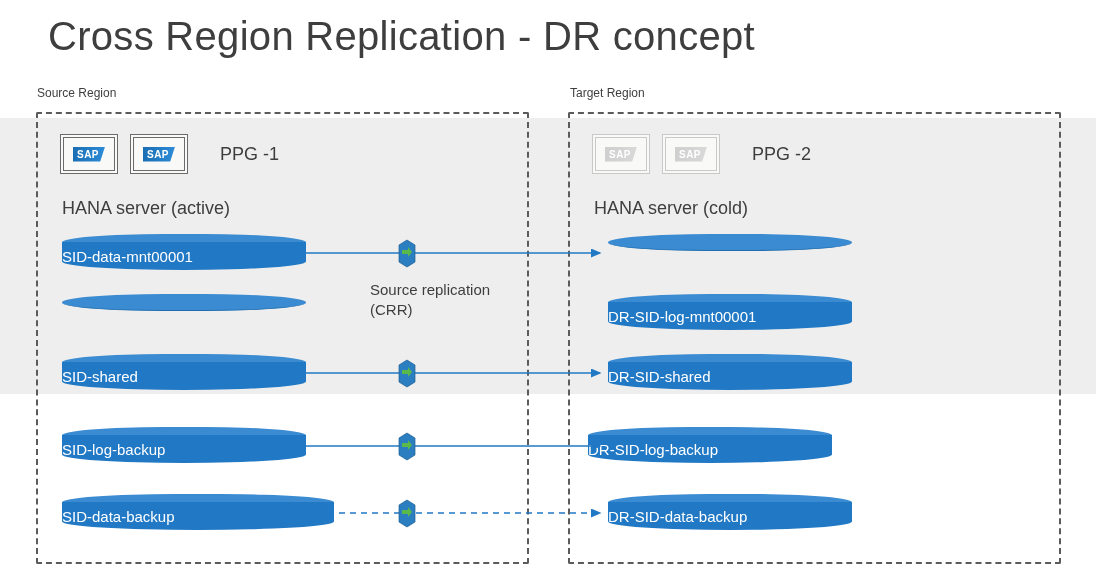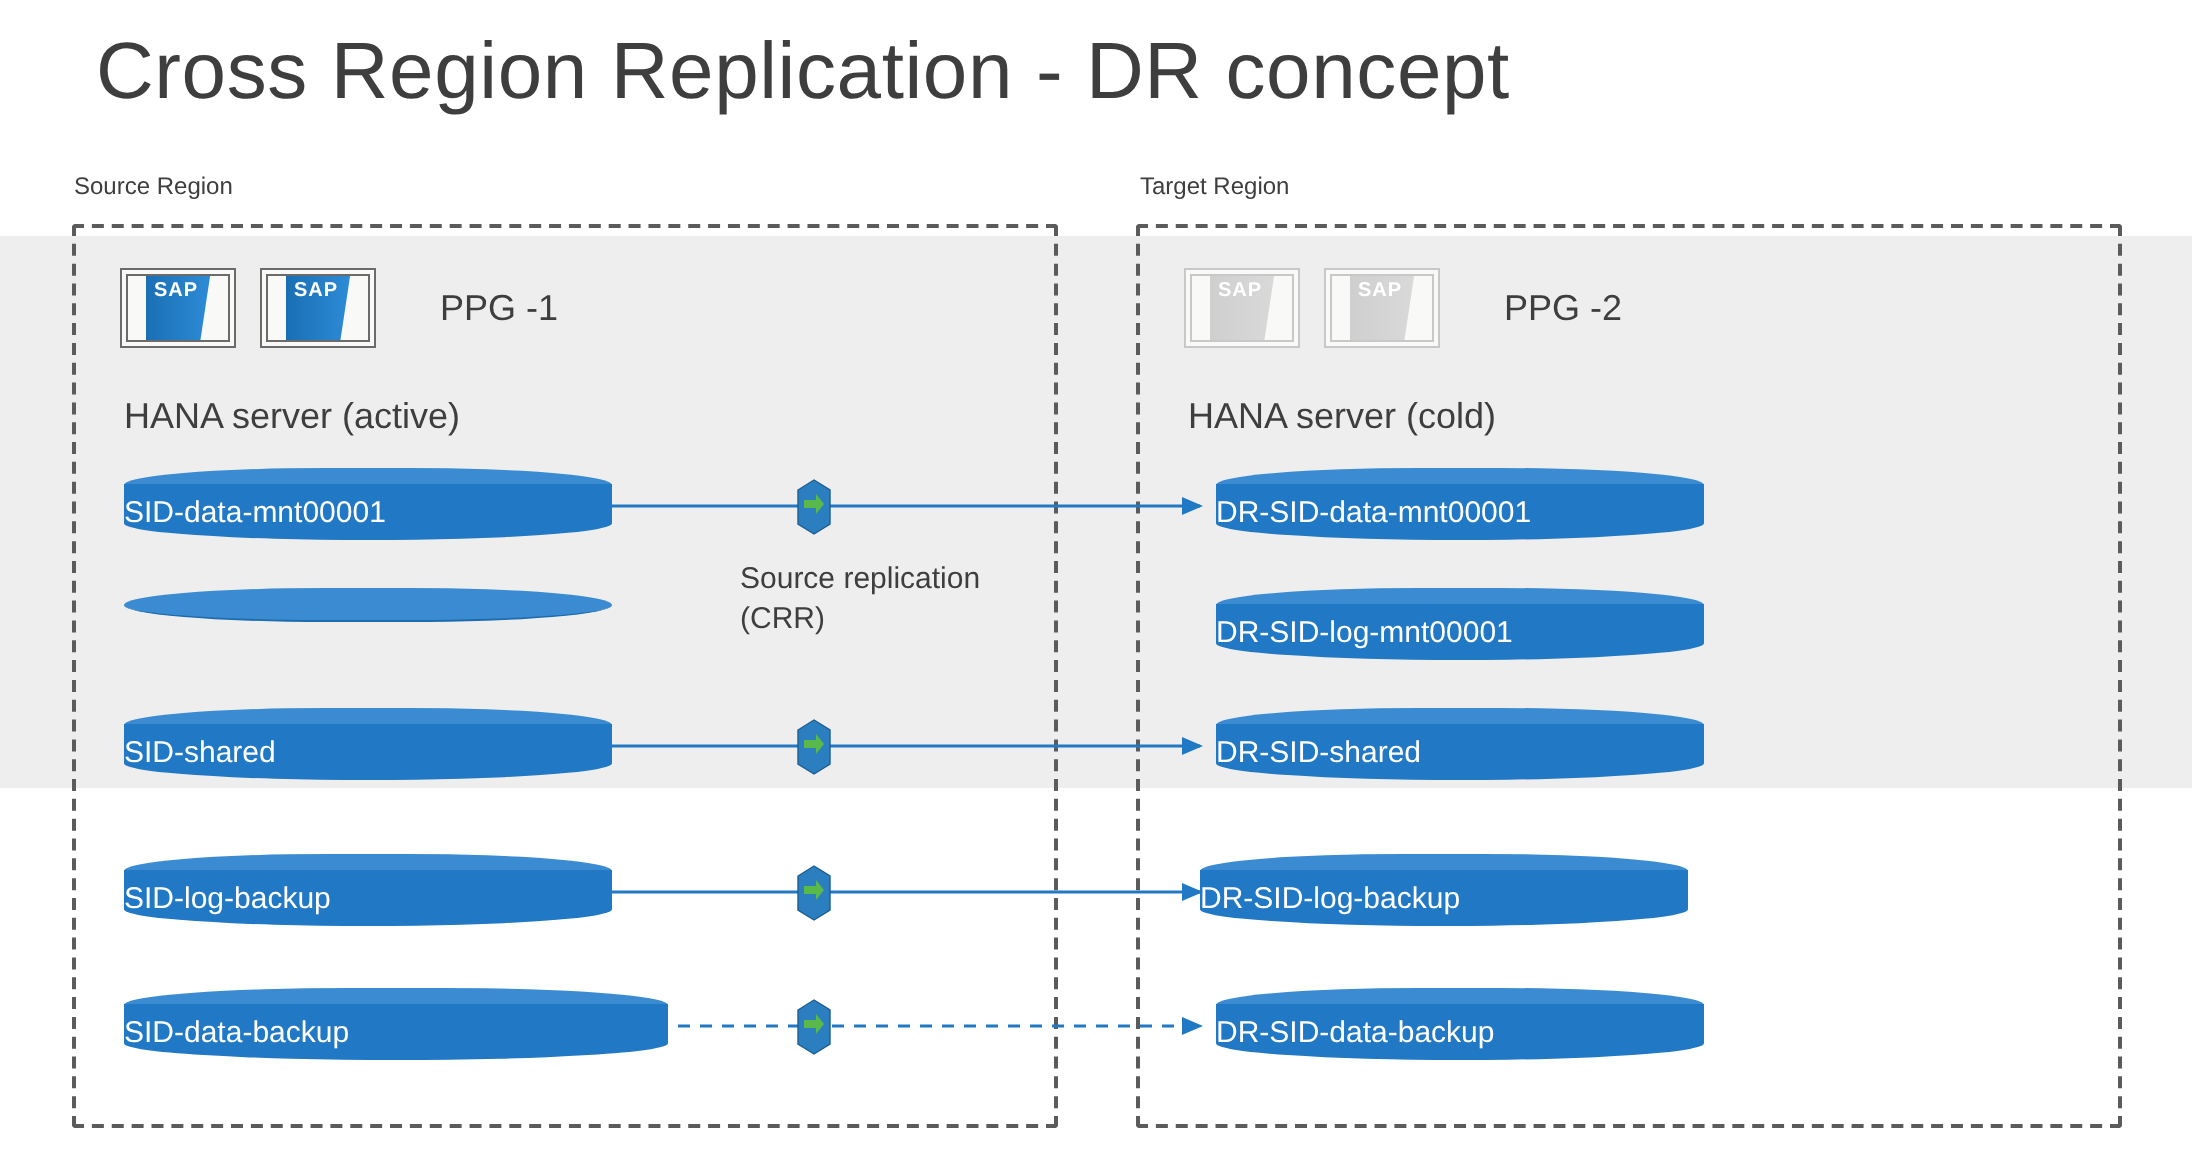--- a/index.html
+++ b/index.html
@@ -56,20 +56,21 @@
     display:flex;
     gap:12px;
     align-items:center;
   }
   .sap-box{
     width:58px;
     height:40px;
     border:4px double var(--sap-border);
     background:var(--sap-bg);
     display:flex;
+    align-items:center;
     justify-content:center;
     box-sizing:border-box;
   }
   .sap-box.cold{
     border:4px double var(--sap-border-cold);
     color:#bdbdbd;
   }
   .sap-logo{
     display:inline-block;
     background:linear-gradient(90deg,#1a6fb4,#2d8bd6);
@@ -194,37 +195,34 @@
 </div>
 <div class="disk" style="left:62px;top:494px;padding-left:28px;">
   <div class="top"></div>
     <div class="body">
       <span>SID-data-backup</span>
     </div>
 </div>
 
 <div class="disk" style="left:608px;top:234px;">
   <div class="top"></div>
-    <div class="body">
-      <span>DR-SID-data-mnt00001</span>
-    </div>
 </div>
 <div class="disk" style="left:608px;top:294px;">
   <div class="top"></div>
     <div class="body">
       <span>DR-SID-log-mnt00001</span>
     </div>
 </div>
 <div class="disk" style="left:608px;top:354px;">
   <div class="top"></div>
     <div class="body">
       <span>DR-SID-shared</span>
     </div>
 </div>
-<div class="disk" style="left:600px;top:427px;">
+<div class="disk" style="left:588px;top:427px;">
   <div class="top"></div>
     <div class="body">
       <span>DR-SID-log-backup</span>
     </div>
 </div>
 <div class="disk" style="left:608px;top:494px;">
   <div class="top"></div>
     <div class="body">
       <span>DR-SID-data-backup</span>
     </div>

